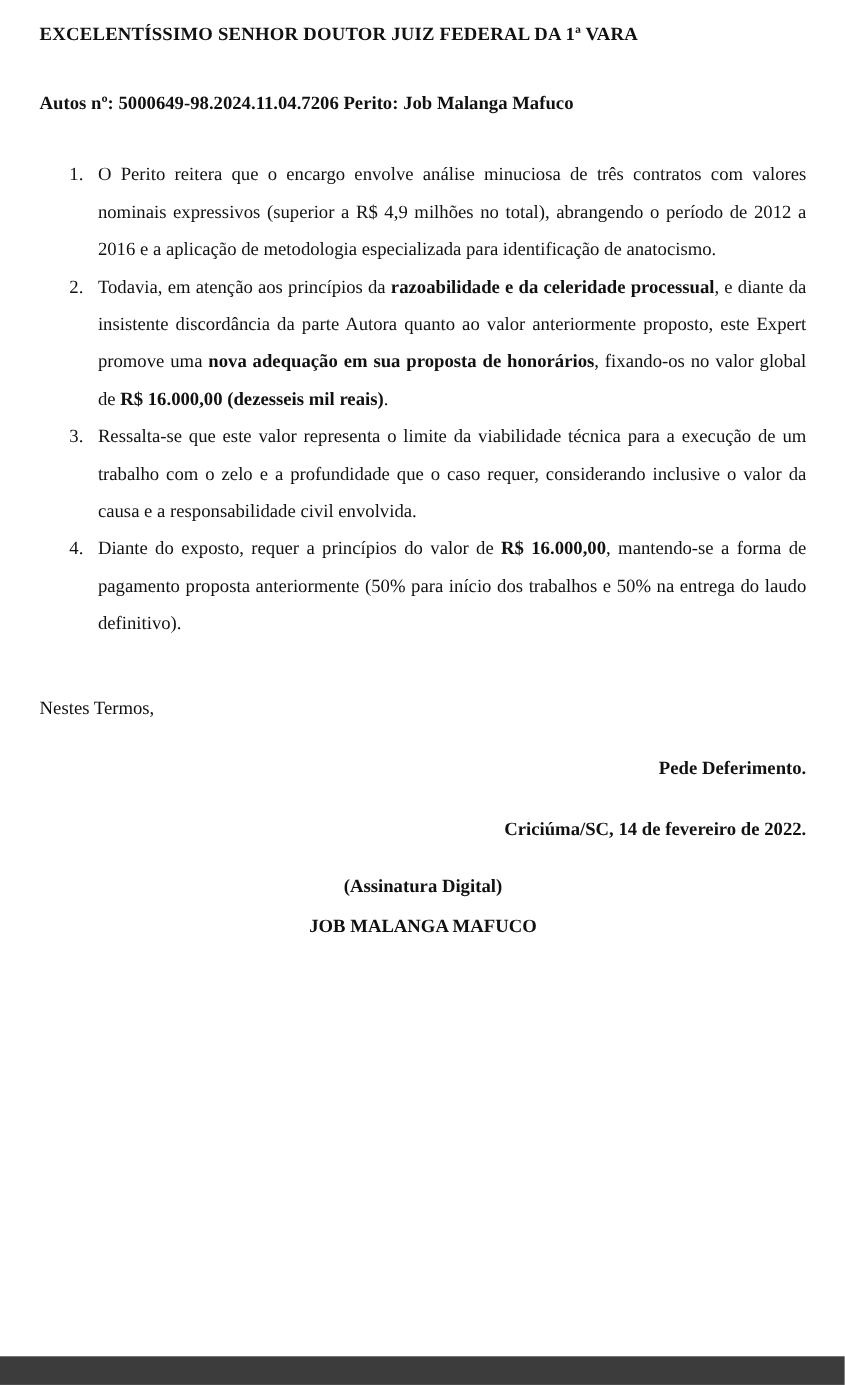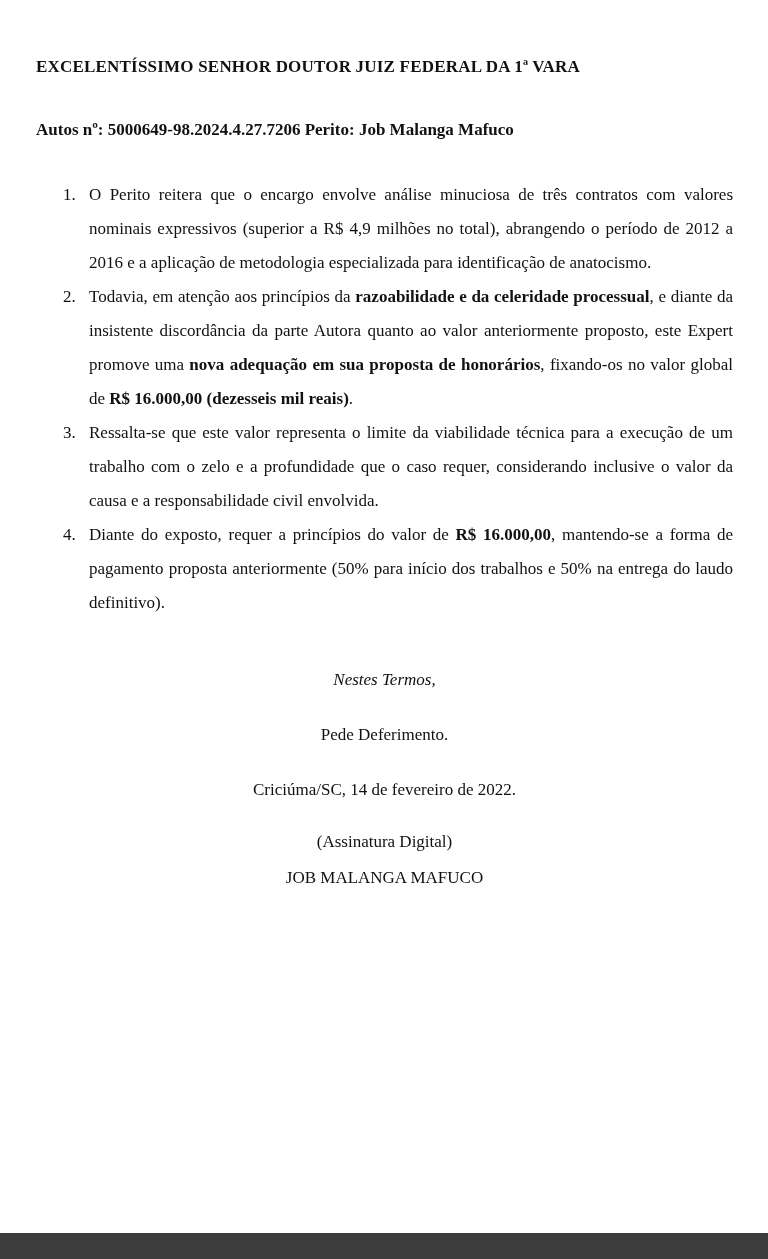--- a/index.html
+++ b/index.html
@@ -5,50 +5,50 @@
   html, body { margin: 0; padding: 0; }
   body {
     width: 768px;
     height: 1259px;
     background: #ffffff;
     font-family: "Liberation Serif", serif;
     color: #111111;
     position: relative;
     overflow: hidden;
   }
-  .page { padding: 12px 35px 0 36px; font-size: 17px; margin-top: 36px; }
+  .page { padding: 12px 35px 0 36px; font-size: 17px; }
   .doc-header { font-weight: 700; line-height: 38px; letter-spacing: 0.2px; }
   .case-line { font-weight: 700; line-height: 36px; margin: 26px 0 0 0; }
   .para { line-height: 38px; text-align: justify; margin: 28px 0 0 0; }
   .list { margin: 30px 0 0 27px; }
   .item { display: flex; line-height: 34px; align-items: flex-start; }
   .num { flex: 0 0 26px; width: 26px; }
   .txt { flex: 1; text-align: justify; }
-  .closing-first { margin: 42px 0 0 0; text-align: center; line-height: 36px; font-style: italic; }
-  .closing { margin: 19px 0 0 0; text-align: center; line-height: 36px; }
-  .sig { margin: 16px 0 0 0; text-align: center; font-weight: 400; line-height: 36px; }
+  .closing-first { margin: 42px 0 0 0; text-align: left; line-height: 36px; }
+  .closing { margin: 19px 0 0 0; text-align: right; line-height: 36px; font-weight: bold; }
+  .sig { margin: 16px 0 0 0; text-align: center; font-weight: 700; line-height: 36px; }
   .sig p { margin: 0; }
   .bottom-bar {
     position: absolute;
     left: 0; bottom: 0;
     width: 768px; height: 26px;
     background: #3c3c3c;
   }
   b { font-weight: 700; }
 </style>
 </head>
 <body>
 
 <div class="page">
 
   <div class="doc-header">
     <div>EXCELENTÍSSIMO SENHOR DOUTOR JUIZ FEDERAL DA 1ª VARA</div>
   </div>
 
-  <p class="case-line">Autos nº: 5000649-98.2024.4.27.7206 Perito: Job Malanga Mafuco</p>
+  <p class="case-line">Autos nº: 5000649-98.2024.11.04.7206 Perito: Job Malanga Mafuco</p>
 
 
   <div class="list">
 
     <div class="item">
       <span class="num">1.</span>
       <span class="txt"><span>O Perito reitera que o encargo envolve análise minuciosa de três contratos com valores nominais expressivos (superior a R$ 4,9 milhões no total), abrangendo o período de 2012 a 2016 e a aplicação de metodologia especializada para identificação de anatocismo.</span></span>
     </div>
 
     <div class="item">

